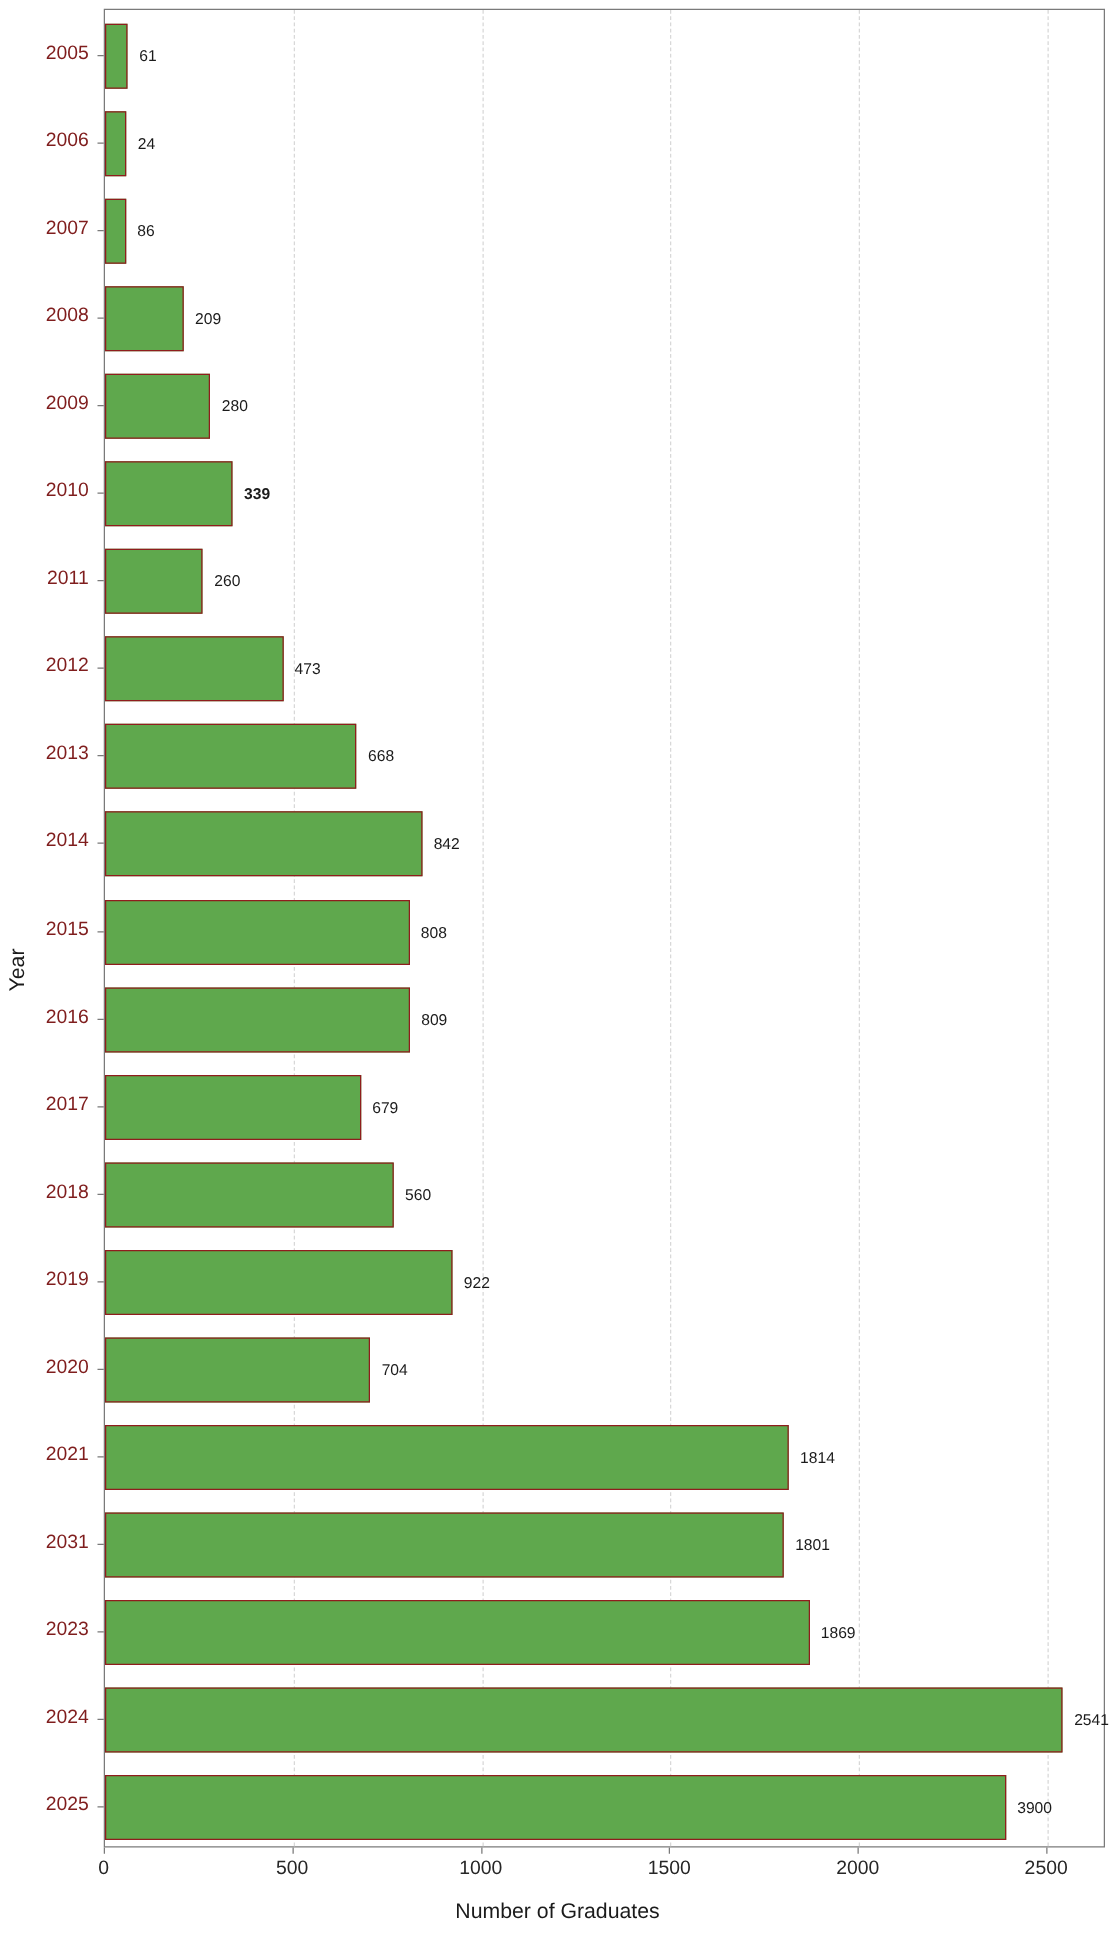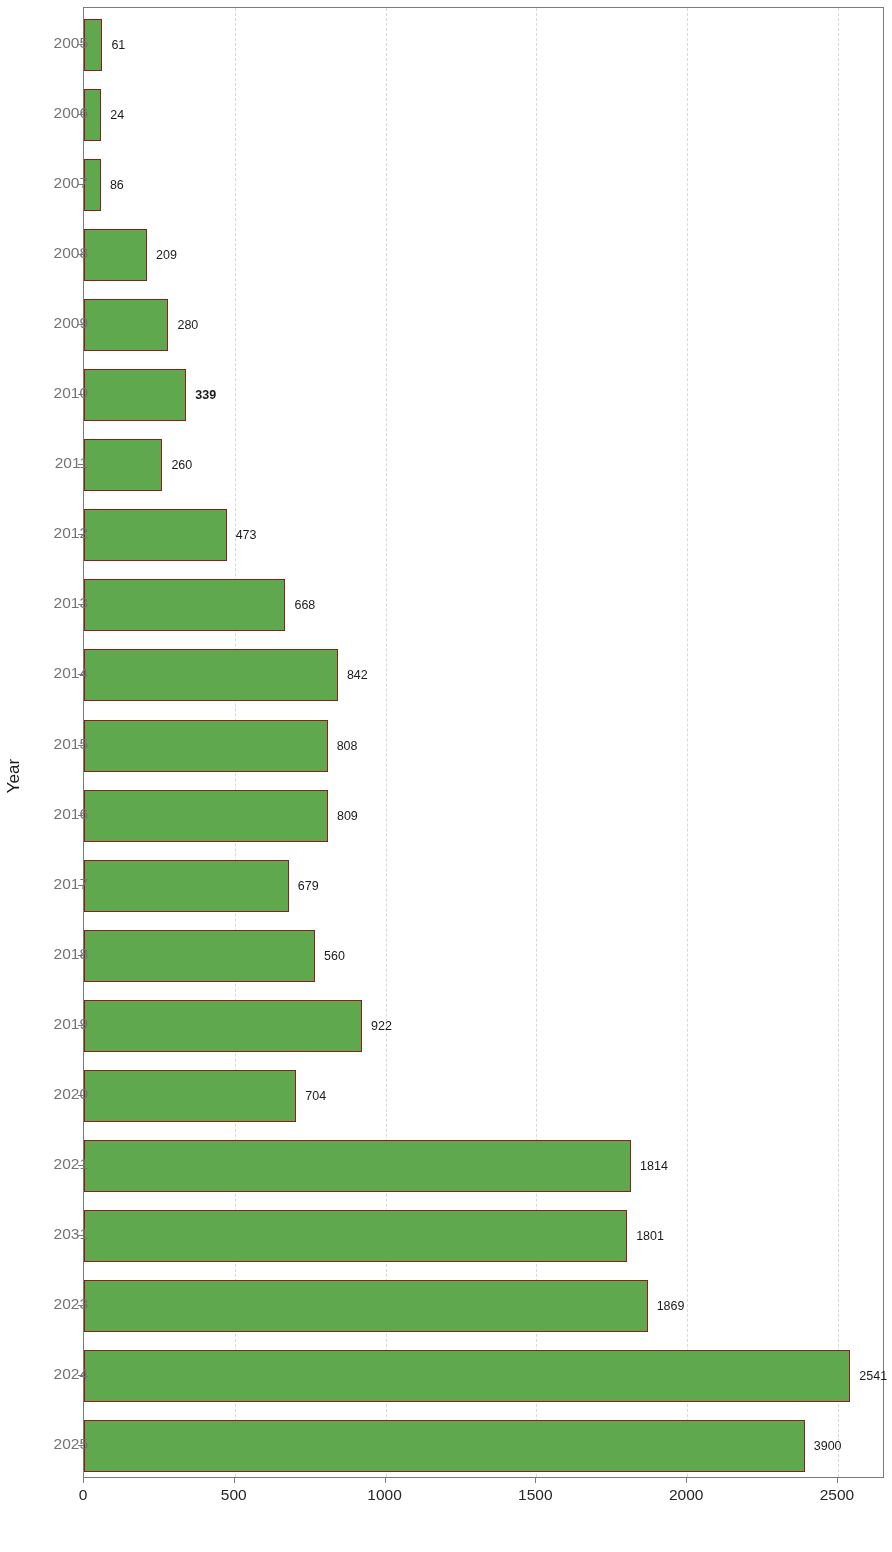--- a/index.html
+++ b/index.html
@@ -65,24 +65,23 @@
     color: #1b1b1b;
     white-space: nowrap;
     font-family: "Liberation Sans", sans-serif;
   }
 
   
   .ytick-label {
     position: absolute;
     right: 896px; 
     font-size: 15.5px;
-    color: #737373;
+    color: #7f1d1d;
     white-space: nowrap;
     text-align: right;
-    margin-left: 17px;
   }
   .ytick-mark {
     position: absolute;
     width: 5px;
     height: 0;
     border-top: 1.2px solid #7a7a7a;
   }
 
   #ylabel {
     position: absolute;
@@ -276,14 +275,15 @@
       <div class="xtick-mark" style="left: 384.581px;"></div>
       <div class="xtick-label" style="left: 384.581px;">1000</div>
       <div class="xtick-mark" style="left: 535.372px;"></div>
       <div class="xtick-label" style="left: 535.372px;">1500</div>
       <div class="xtick-mark" style="left: 686.163px;"></div>
       <div class="xtick-label" style="left: 686.163px;">2000</div>
       <div class="xtick-mark" style="left: 836.953px;"></div>
       <div class="xtick-label" style="left: 836.953px;">2500</div>
     </div>
 
+  <div id="xlabel">Number of Graduates</div>
 
 </div>
 
 </body></html>

